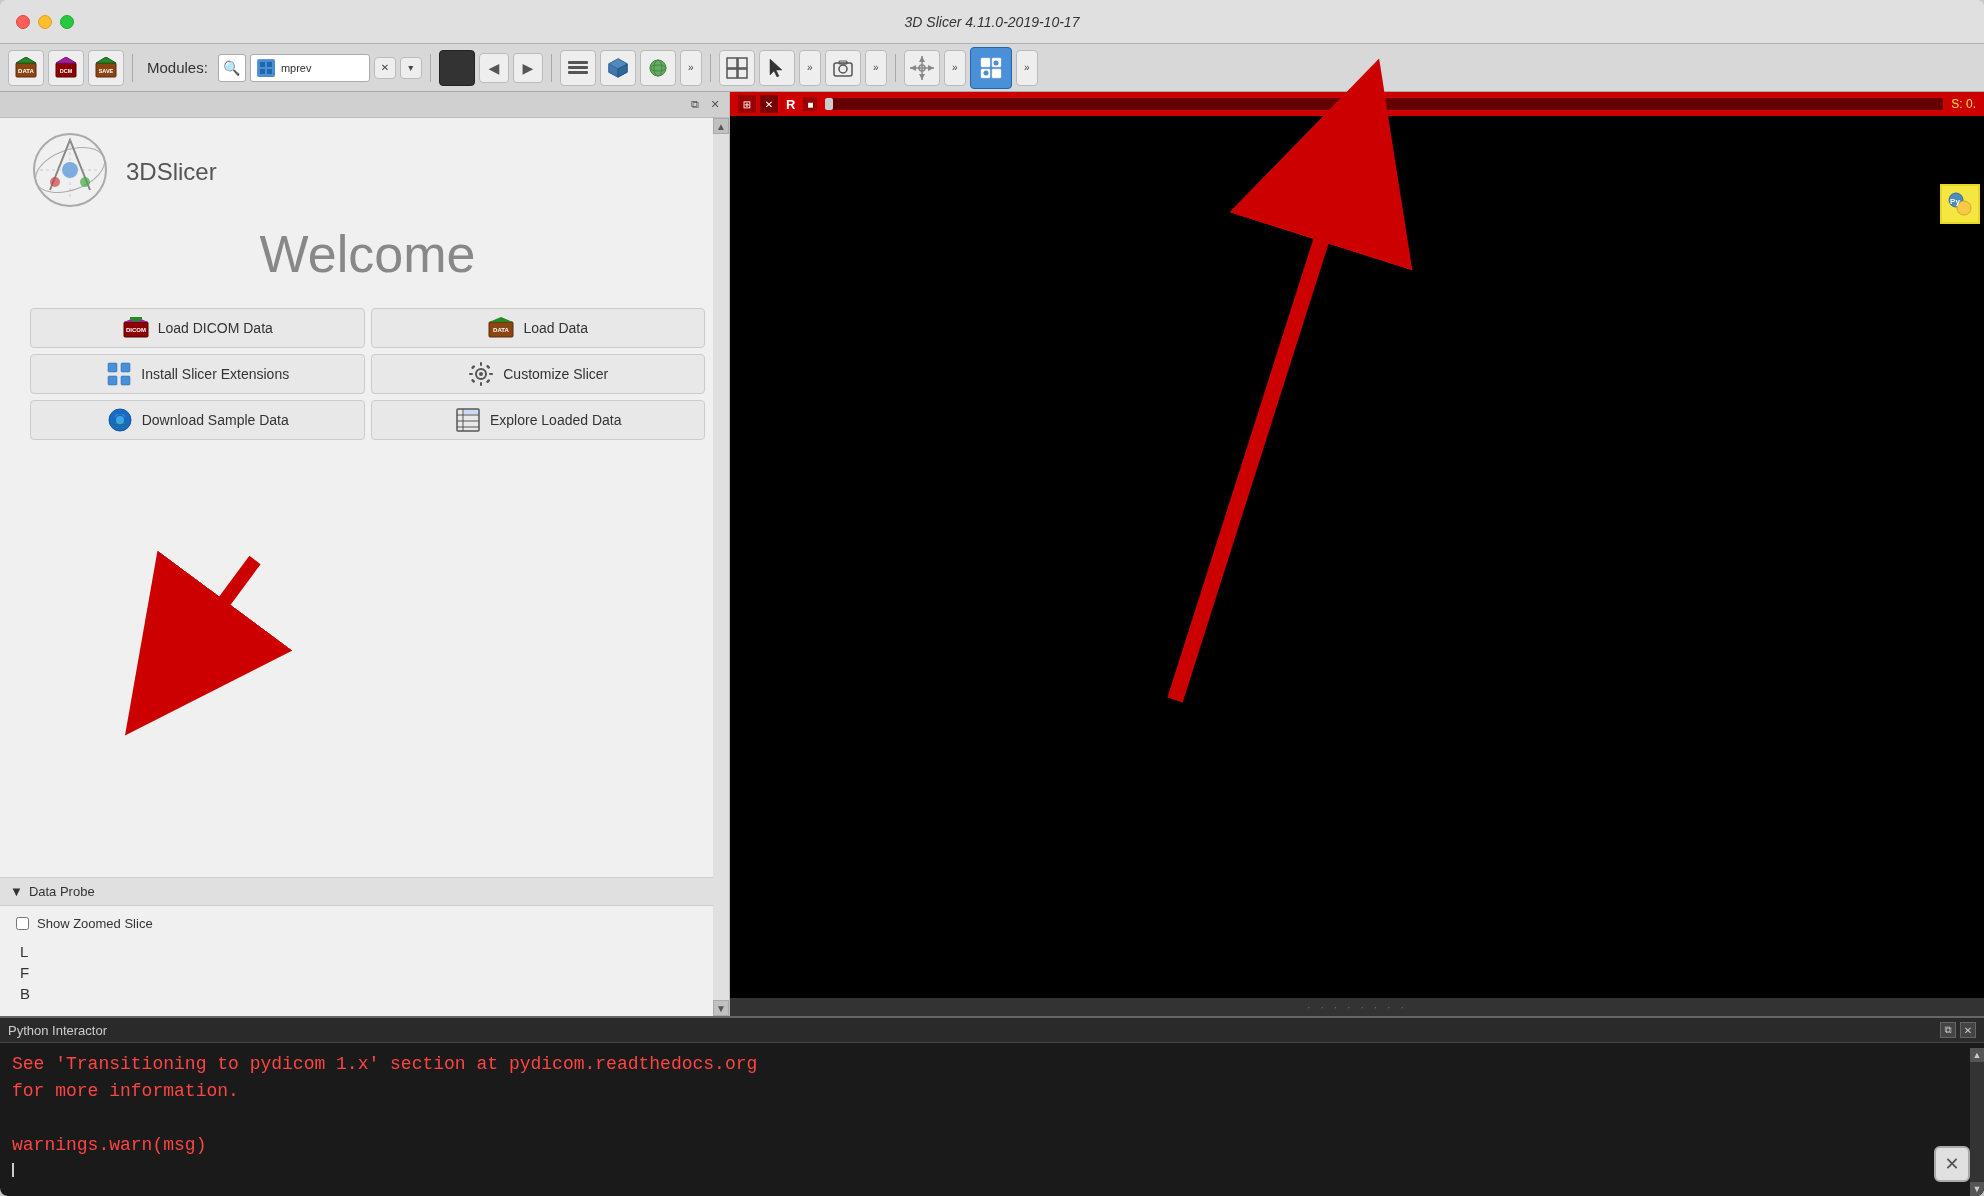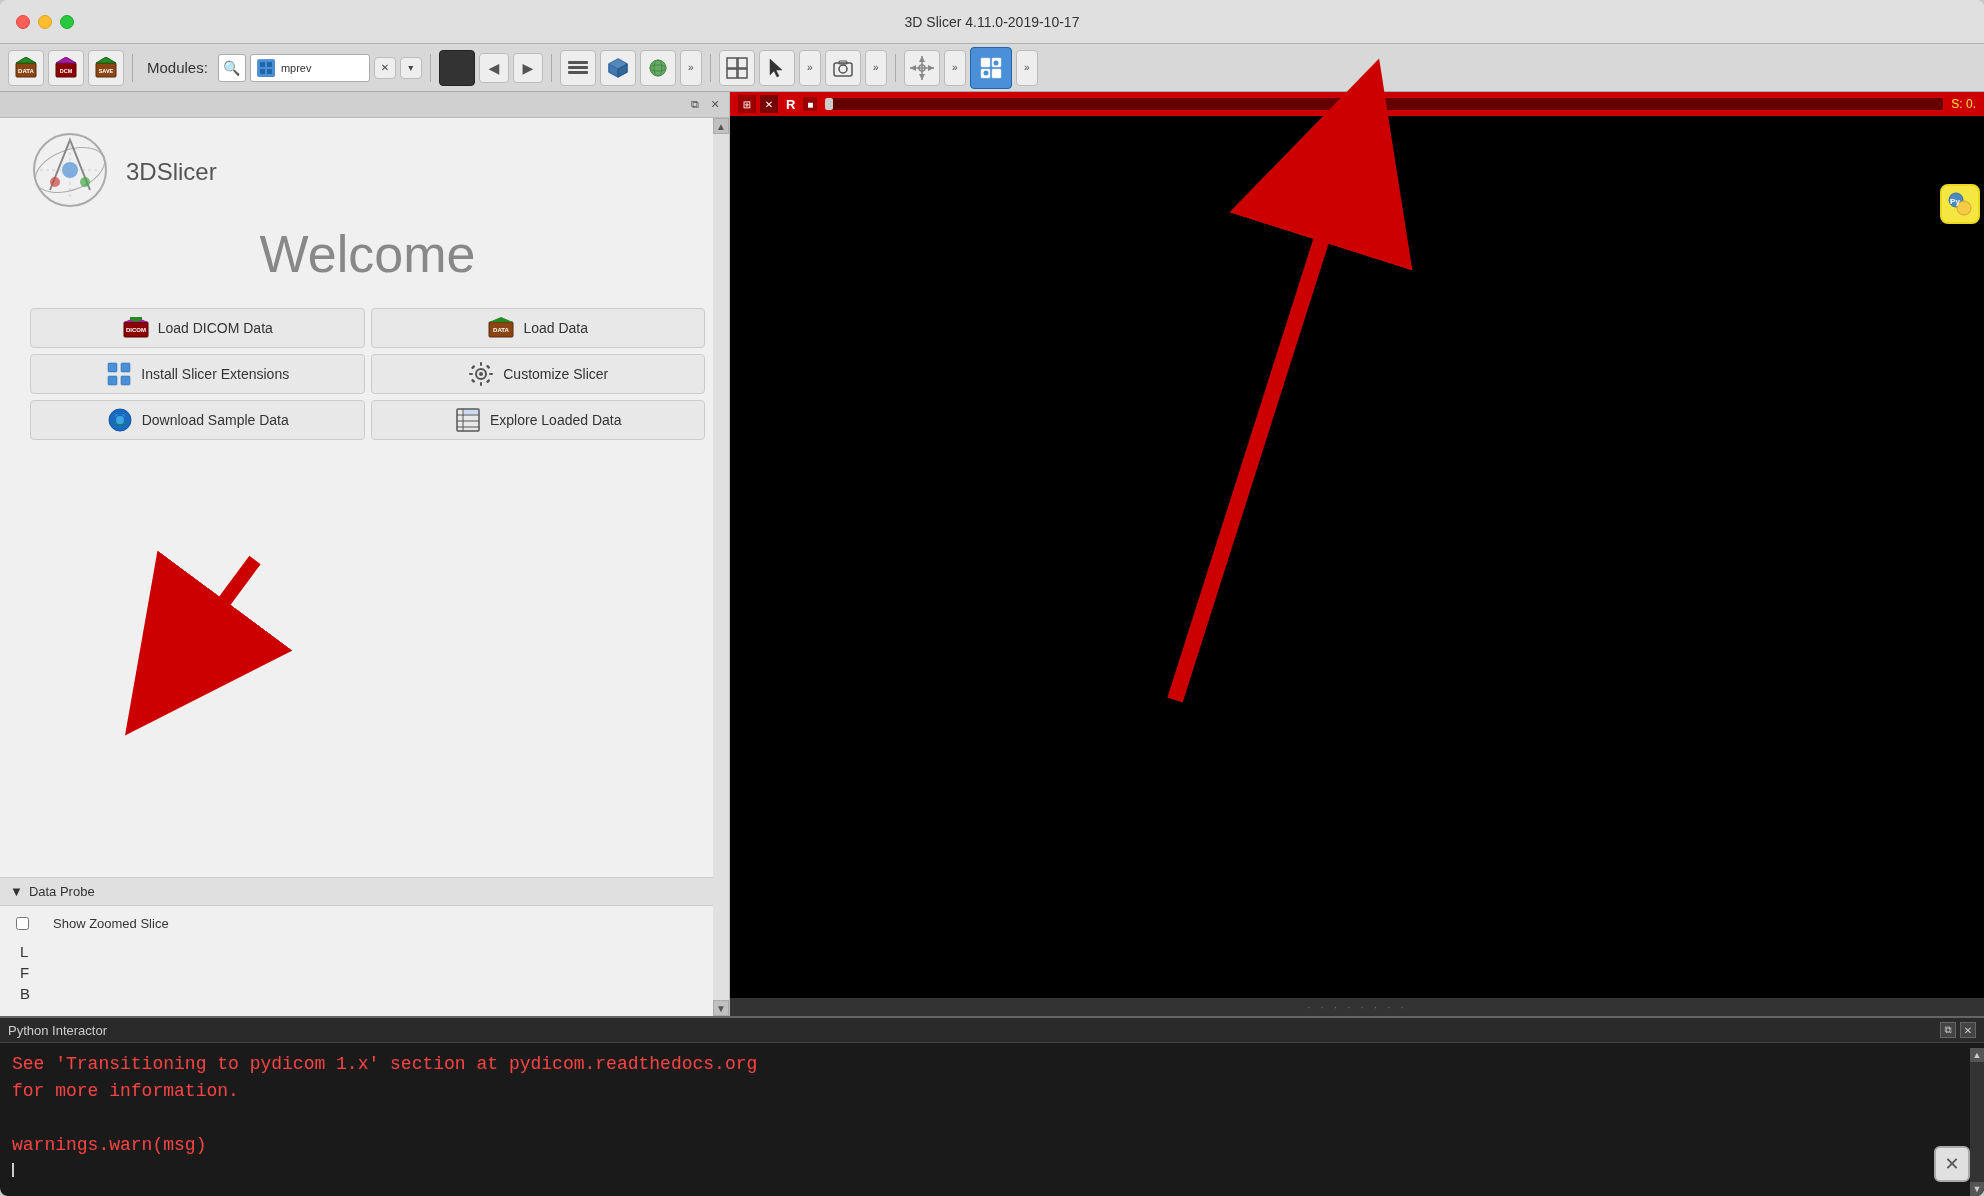--- a/index.html
+++ b/index.html
@@ -14,20 +14,21 @@
 
     
     .title-bar {
       background: #e0e0e0;
       height: 44px;
       display: flex;
       align-items: center;
       justify-content: center;
       border-bottom: 1px solid #b0b0b0;
       position: relative;
+      font-style: italic;
     }
     .traffic-lights {
       position: absolute;
       left: 16px;
       display: flex;
       gap: 8px;
       align-items: center;
     }
     .traffic-light {
       width: 14px;
@@ -229,21 +230,21 @@
       border-bottom: 1px solid #ccc;
       cursor: pointer;
     }
     .data-probe-header span { font-size: 13px; color: #333; }
     .data-probe-content {
       padding: 10px 16px;
     }
     .checkbox-row {
       display: flex;
       align-items: center;
-      gap: 24px;
+      gap: 8px;
       margin-bottom: 12px;
     }
     .checkbox-row input { cursor: pointer; }
     .checkbox-row label { font-size: 13px; color: #333; cursor: pointer; }
     .probe-line {
       font-size: 15px;
       color: #333;
       margin-bottom: 4px;
       padding-left: 4px;
     }
@@ -377,21 +378,21 @@
 
     
     .python-icon-btn {
       position: absolute;
       top: 92px;
       right: 4px;
       width: 40px;
       height: 40px;
       background: #f5e642;
       border: 2px solid #e8d820;
-      border-radius: 8px;
+      border-radius: 0;
       display: flex;
       align-items: center;
       justify-content: center;
       cursor: pointer;
       z-index: 20;
     }
 
     
     .close-btn-br {
       position: absolute;

